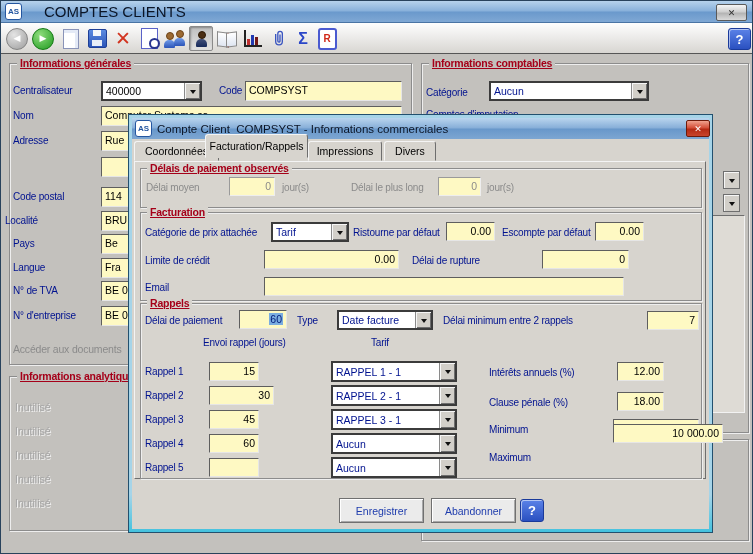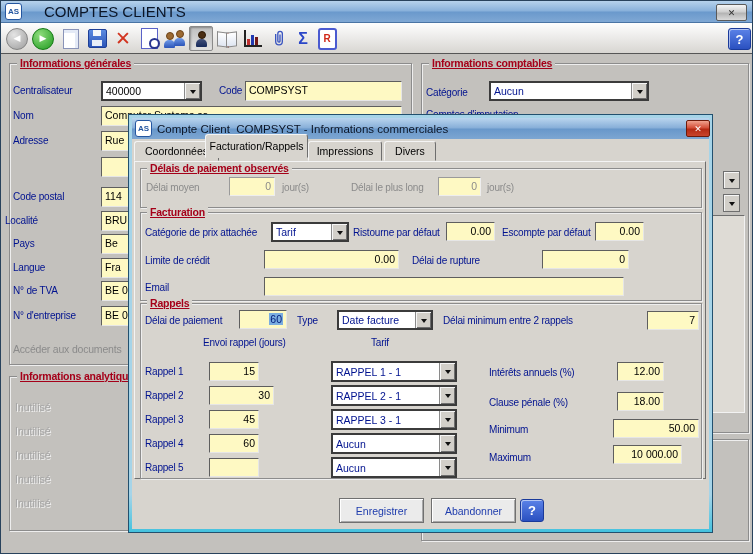--- a/index.html
+++ b/index.html
@@ -344,19 +344,19 @@
       </span>
   </span>
 
   <span class="lbl z11" style="left:488px;top:366px">Intérêts annuels (%)</span>
   <span class="field num z11" style="left:616px;top:361px;width:47px;height:19px">12.00</span>
   <span class="lbl z11" style="left:488px;top:396px">Clause pénale (%)</span>
   <span class="field num z11" style="left:616px;top:391px;width:47px;height:19px">18.00</span>
   <span class="lbl z11" style="left:488px;top:423px">Minimum</span>
   <span class="field num z11" style="left:612px;top:418px;width:86px;height:19px">50.00</span>
   <span class="lbl z11" style="left:488px;top:451px">Maximum</span>
-  <span class="field num z11" style="left:612px;top:444px;width:69px;height:19px">10 000.00</span>
+  <span class="field num z11" style="left:612px;top:423px;width:110px;height:19px">10 000.00</span>
 
   <span class="btn3d z11" style="left:430px;top:497px;width:83px;height:23px">Abandonner</span>
   <span class="btn3d z11" style="left:338px;top:497px;width:83px;height:23px">Enregistrer</span>
   <span class="helpbtn z11" style="position:absolute;left:519px;top:498px;width:22px;height:21px">?</span>
 
 </div>
 
 </body></html>

